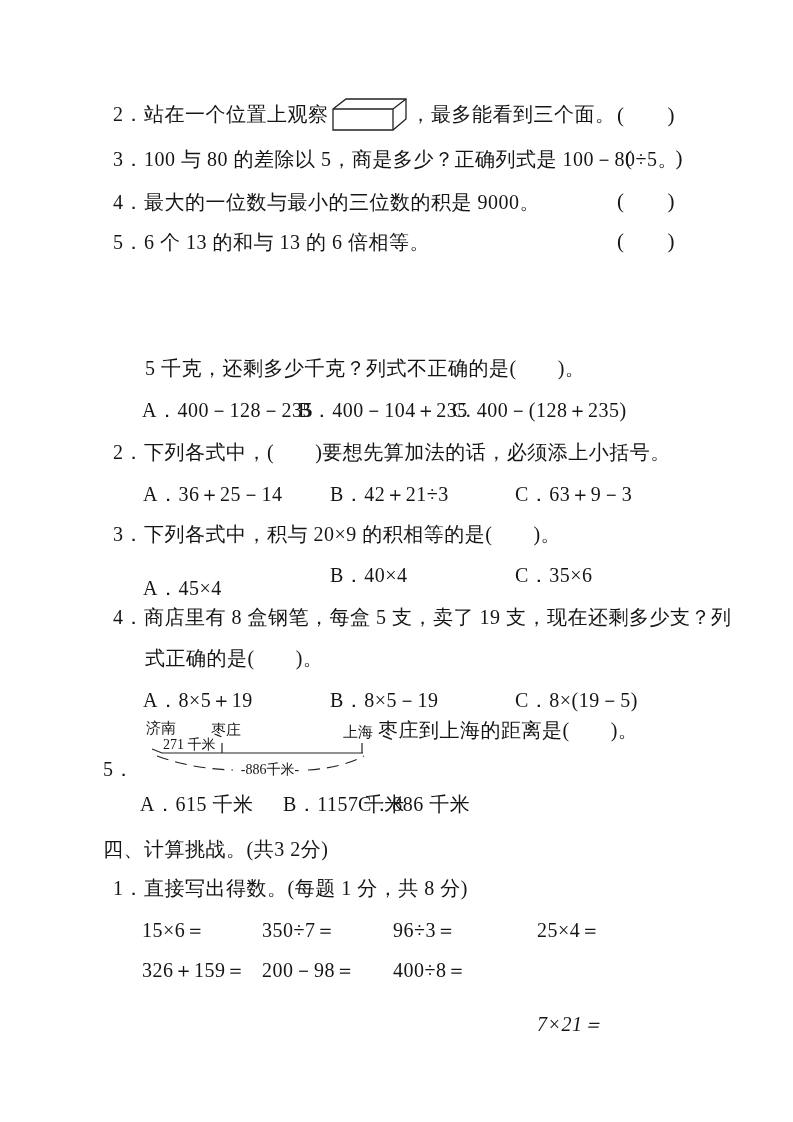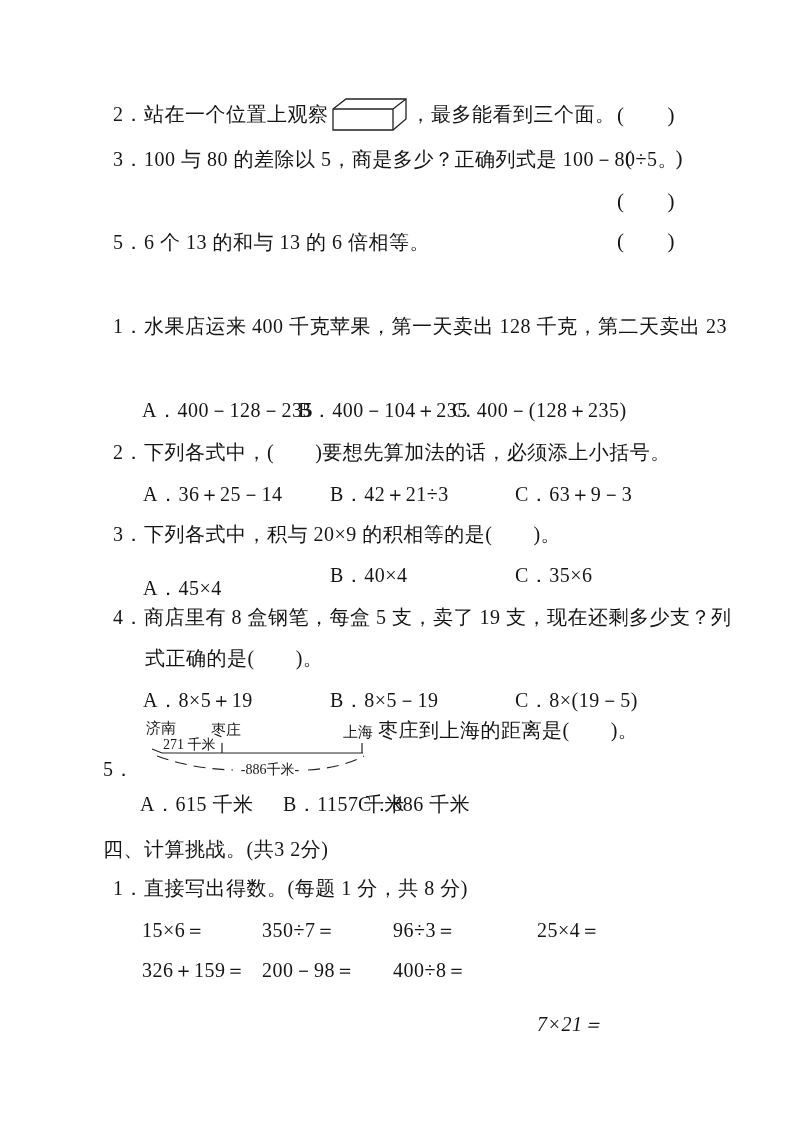--- a/index.html
+++ b/index.html
@@ -40,31 +40,32 @@
     </svg>
     <span>，最多能看到三个面。</span>
   </div>
   <span class="line bracket" style="left:617px; top:103px;">(　　)</span>
 
   <div class="line" style="left:113px; top:147px;">
     <span>3．</span><span>100 与 80 的差除以 5，商是多少？正确列式是 100－80÷5。</span>
   </div>
   <span class="line bracket" style="left:625px; top:146px;">(　　)</span>
 
+  <div class="line" style="left:113px; top:190px;">
+    <span>4．</span><span>最大的一位数与最小的三位数的积是 9000。</span>
+  </div>
   <span class="line bracket" style="left:617px; top:189px;">(　　)</span>
 
   <div class="line" style="left:113px; top:230px;">
     <span>5．</span><span>6 个 13 的和与 13 的 6 倍相等。</span>
   </div>
   <span class="line bracket" style="left:617px; top:229px;">(　　)</span>
 
 
-  <div class="line" style="left:113px; top:314px;">
-    <span>1．</span><span>水果店运来 400 千克苹果，第一天卖出 128 千克，第二天卖出 23</span>
-  </div>
+  <div class="line" style="left:145px; top:356px;">5 千克，还剩多少千克？列式不正确的是(　　)。</div>
   <div class="line" style="left:142px; top:398px;">A．400－128－235</div>
   <div class="line" style="left:298px; top:398px;">B．400－104＋235</div>
   <div class="line" style="left:452px; top:398px;">C. 400－(128＋235)</div>
 
   <div class="line" style="left:113px; top:440px;">
     <span>2．</span><span>下列各式中，(　　)要想先算加法的话，必须添上小括号。</span>
   </div>
   <div class="line" style="left:143px; top:482px;">A．36＋25－14</div>
   <div class="line" style="left:330px; top:482px;">B．42＋21÷3</div>
   <div class="line" style="left:515px; top:482px;">C．63＋9－3</div>

